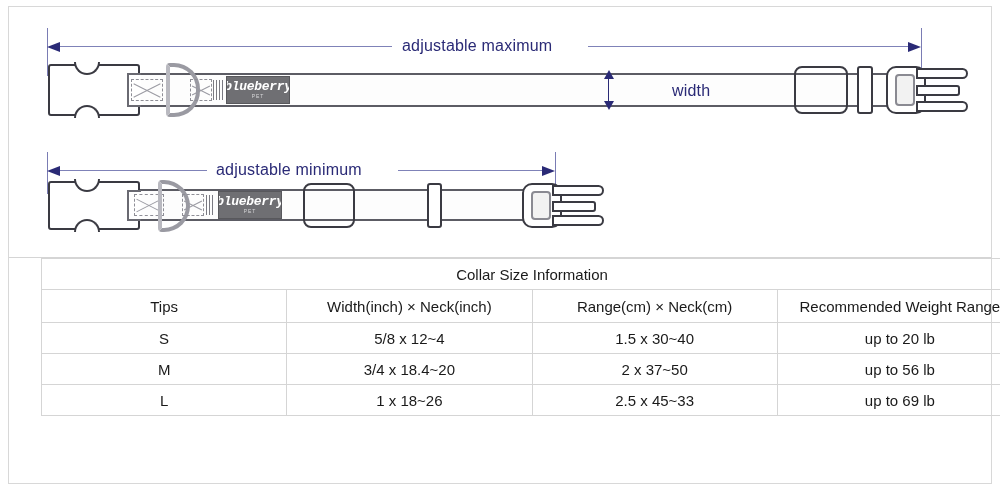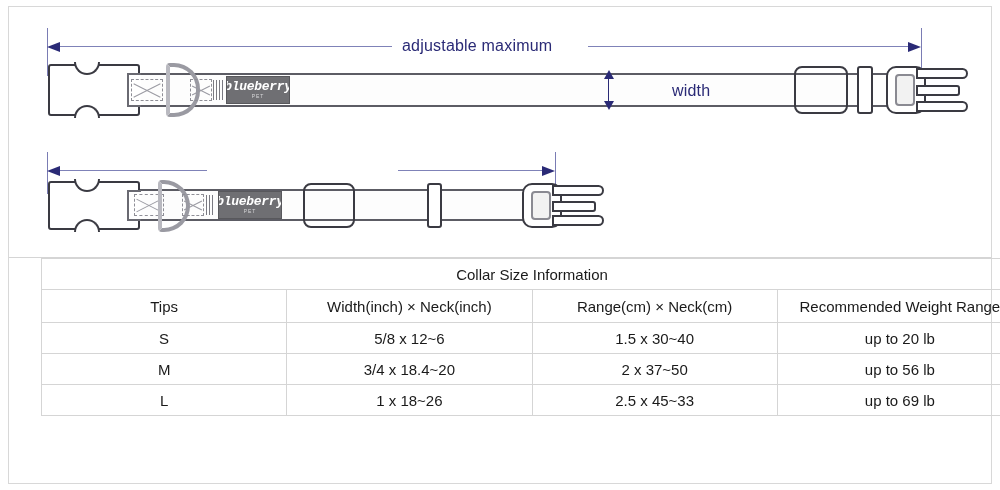--- a/index.html
+++ b/index.html
@@ -300,20 +300,21 @@
         <div class="prong p3"></div>
       </div>
     </div>
 
     <div class="ext-line" style="left:47px;top:152px;height:42px;"></div>
     <div class="ext-line" style="left:555px;top:152px;height:42px;"></div>
     <div class="dim-line" style="left:52px;top:170px;width:155px;"></div>
     <div class="dim-line" style="left:398px;top:170px;width:154px;"></div>
     <div class="arrow-l" style="left:47px;top:166px;"></div>
     <div class="arrow-r" style="left:542px;top:166px;"></div>
+    <div class="dim-label" style="left:216px;top:161px;">adjustable minimum</div>
 
     <div class="collar" style="left:0;top:0;width:1000px;height:258px;">
 
       <div class="strap" style="left:84px;top:189px;width:470px;height:32px;"></div>
 
       <div class="fbuckle" style="left:48px;top:181px;width:92px;height:49px;">
         <div class="body"></div>
         <div class="notch top"></div>
         <div class="notch bot"></div>
         <div class="slot"></div>
@@ -350,21 +351,21 @@
         <td class="title-cell" colspan="4">Collar Size Information</td>
       </tr>
       <tr class="header-row">
         <td class="col-size">Tips</td>
         <td class="col-inch">Width(inch)  ×  Neck(inch)</td>
         <td class="col-cm">Range(cm)  ×  Neck(cm)</td>
         <td class="col-weight">Recommended Weight Range</td>
       </tr>
       <tr>
         <td class="col-size">S</td>
-        <td class="col-inch">5/8 x 12~6</td>
+        <td class="col-inch">5/8 x 12~4</td>
         <td class="col-cm">1.5 x 30~40</td>
         <td class="col-weight">up to 20 lb</td>
       </tr>
       <tr>
         <td class="col-size">M</td>
         <td class="col-inch">3/4 x 18.4~20</td>
         <td class="col-cm">2 x 37~50</td>
         <td class="col-weight">up to 56 lb</td>
       </tr>
       <tr>

